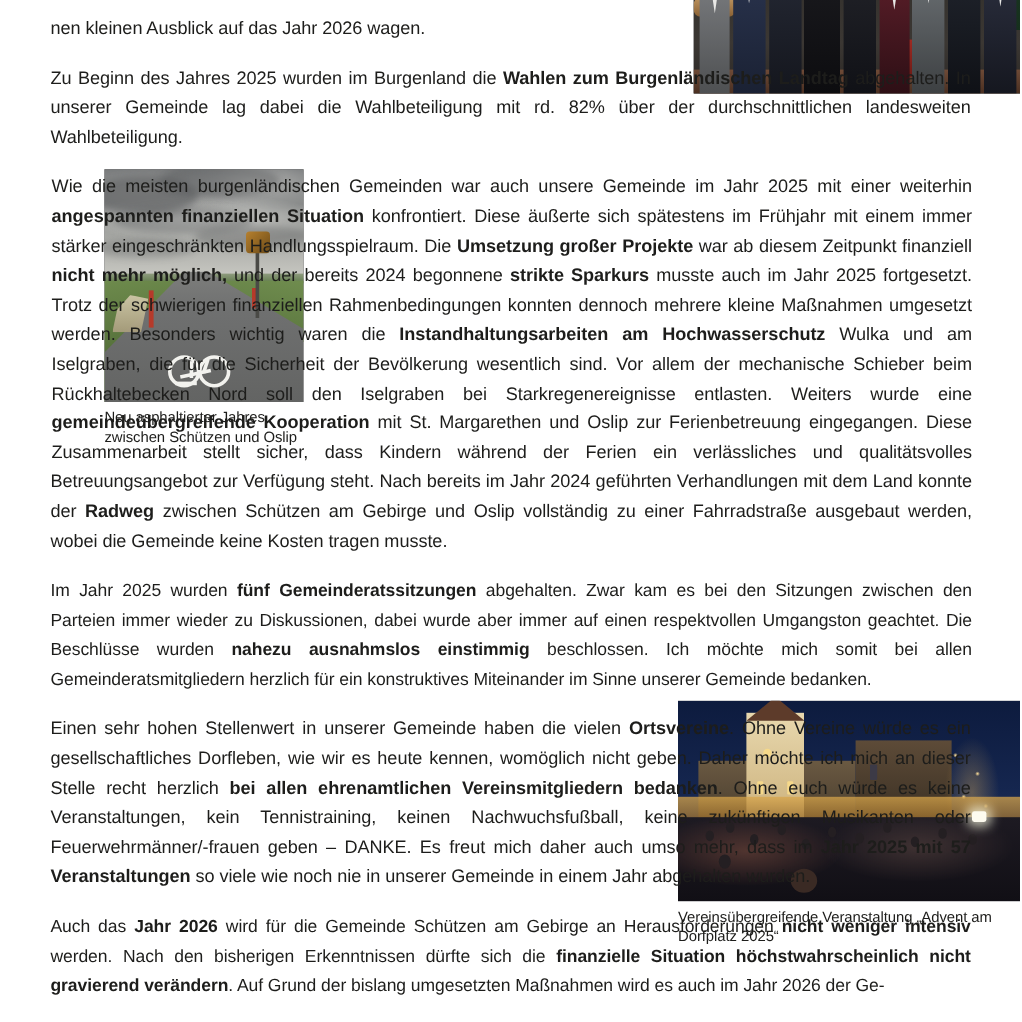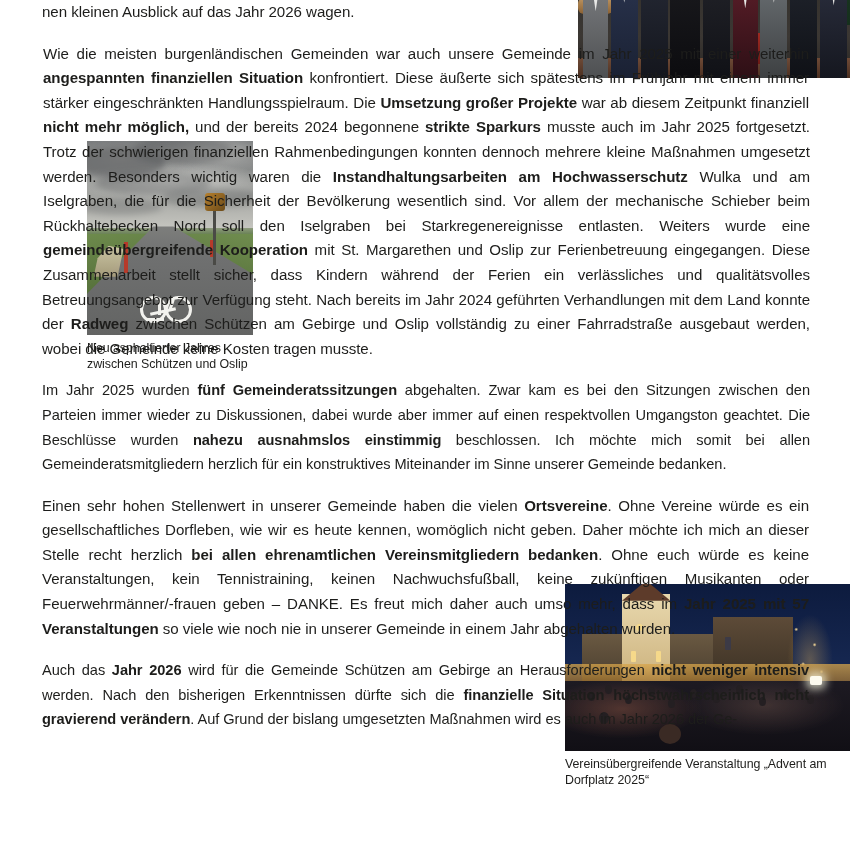--- a/index.html
+++ b/index.html
@@ -18,21 +18,21 @@
   .page {
     position: relative;
     width: 852px;
     height: 852px;
     box-sizing: border-box;
     padding: 0 42px;
   }
 
   .flow {
     position: relative;
-    padding-top: 0;
+    padding-top: 12px;
   }
 
   p.body {
     margin: 0 0 17px 0;
     font-size: 15.1px;
     line-height: 24.6px;
     text-align: justify;
     text-justify: inter-word;
     hyphens: none;
     letter-spacing: -0.05px;
@@ -345,20 +345,21 @@
       </div>
     </div>
     <figcaption class="cap">Vereinsübergreifende Veranstaltung „Advent am Dorfplatz 2025“</figcaption>
   </figure>
 
   <div class="flow">
 
     <div class="shim shim-right" style="height:100px;"></div>
 
     <p class="body" id="par-0"><span>nen kleinen Ausblick auf das Jahr 2026 wagen.</span></p>
+    <p class="body" id="par-1"><span>Zu Beginn des Jahres 2025 wurden im Burgenland die </span><b>Wahlen zum Burgenländischen Landtag</b><span> abgehalten. In unserer Gemeinde lag dabei die Wahlbeteiligung mit rd. 82% über der durchschnittlichen landesweiten Wahlbeteiligung.</span></p>
 
     <div class="shim shim-left" style="height:222px;"></div>
 
     <p class="body" id="par-2"><span>Wie die meisten burgenländischen Gemeinden war auch unsere Gemeinde im Jahr 2025 mit einer weiterhin </span><b>angespannten finanziellen Situation</b><span> konfrontiert. Diese äußerte sich spätestens im Frühjahr mit einem immer stärker eingeschränkten Handlungsspielraum. Die </span><b>Umsetzung großer Projekte</b><span> war ab diesem Zeitpunkt finanziell </span><b>nicht mehr möglich,</b><span> und der bereits 2024 begonnene </span><b>strikte Sparkurs</b><span> musste auch im Jahr 2025 fortgesetzt. Trotz der schwierigen finanziellen Rahmenbedingungen konnten dennoch mehrere kleine Maßnahmen umgesetzt werden. Besonders wichtig waren die </span><b>Instandhaltungsarbeiten am Hochwasserschutz</b><span> Wulka und am Iselgraben, die für die Sicherheit der Bevölkerung wesentlich sind. Vor allem der mechanische Schieber beim Rückhaltebecken Nord soll den Iselgraben bei Starkregenereignisse entlasten. Weiters wurde eine </span><b>gemeindeübergreifende Kooperation</b><span> mit St. Margarethen und Oslip zur Ferienbetreuung eingegangen. Diese Zusammenarbeit stellt sicher, dass Kindern während der Ferien ein verlässliches und qualitätsvolles Betreuungsangebot zur Verfügung steht. Nach bereits im Jahr 2024 geführten Verhandlungen mit dem Land konnte der </span><b>Radweg</b><span> zwischen Schützen am Gebirge und Oslip vollständig zu einer Fahrradstraße ausgebaut werden, wobei die Gemeinde keine Kosten tragen musste.</span></p>
     <p class="body tight" id="par-3"><span>Im Jahr 2025 wurden </span><b>fünf Gemeinderatssitzungen</b><span> abgehalten. Zwar kam es bei den Sitzungen zwischen den Parteien immer wieder zu Diskussionen, dabei wurde aber immer auf einen respektvollen Umgangston geachtet. Die Beschlüsse wurden </span><b>nahezu ausnahmslos einstimmig</b><span> beschlossen. Ich möchte mich somit bei allen Gemeinderatsmitgliedern herzlich für ein konstruktives Miteinander im Sinne unserer Gemeinde bedanken.</span></p>
 
     <div class="shim shim-right" style="height:212px;"></div>
 
     <p class="body" id="par-4"><span>Einen sehr hohen Stellenwert in unserer Gemeinde haben die vielen </span><b>Ortsvereine</b><span>. Ohne Vereine würde es ein gesellschaftliches Dorfleben, wie wir es heute kennen, womöglich nicht geben. Daher möchte ich mich an dieser Stelle recht herzlich </span><b>bei allen ehrenamtlichen Vereinsmitgliedern bedanken</b><span>. Ohne euch würde es keine Veranstaltungen, kein Tennistraining, keinen Nachwuchsfußball, keine zukünftigen Musikanten oder Feuerwehrmänner/-frauen geben – DANKE. Es freut mich daher auch umso mehr, dass im </span><b>Jahr 2025 mit 57 Veranstaltungen</b><span> so viele wie noch nie in unserer Gemeinde in einem Jahr abgehalten wurden.</span></p>
     <p class="body tight" id="par-5"><span>Auch das </span><b>Jahr 2026</b><span> wird für die Gemeinde Schützen am Gebirge an Herausforderungen </span><b>nicht weniger intensiv</b><span> werden. Nach den bisherigen Erkenntnissen dürfte sich die </span><b>finanzielle Situation höchstwahrscheinlich nicht gravierend verändern</b><span>. Auf Grund der bislang umgesetzten Maßnahmen wird es auch im Jahr 2026 der Ge-</span></p>

